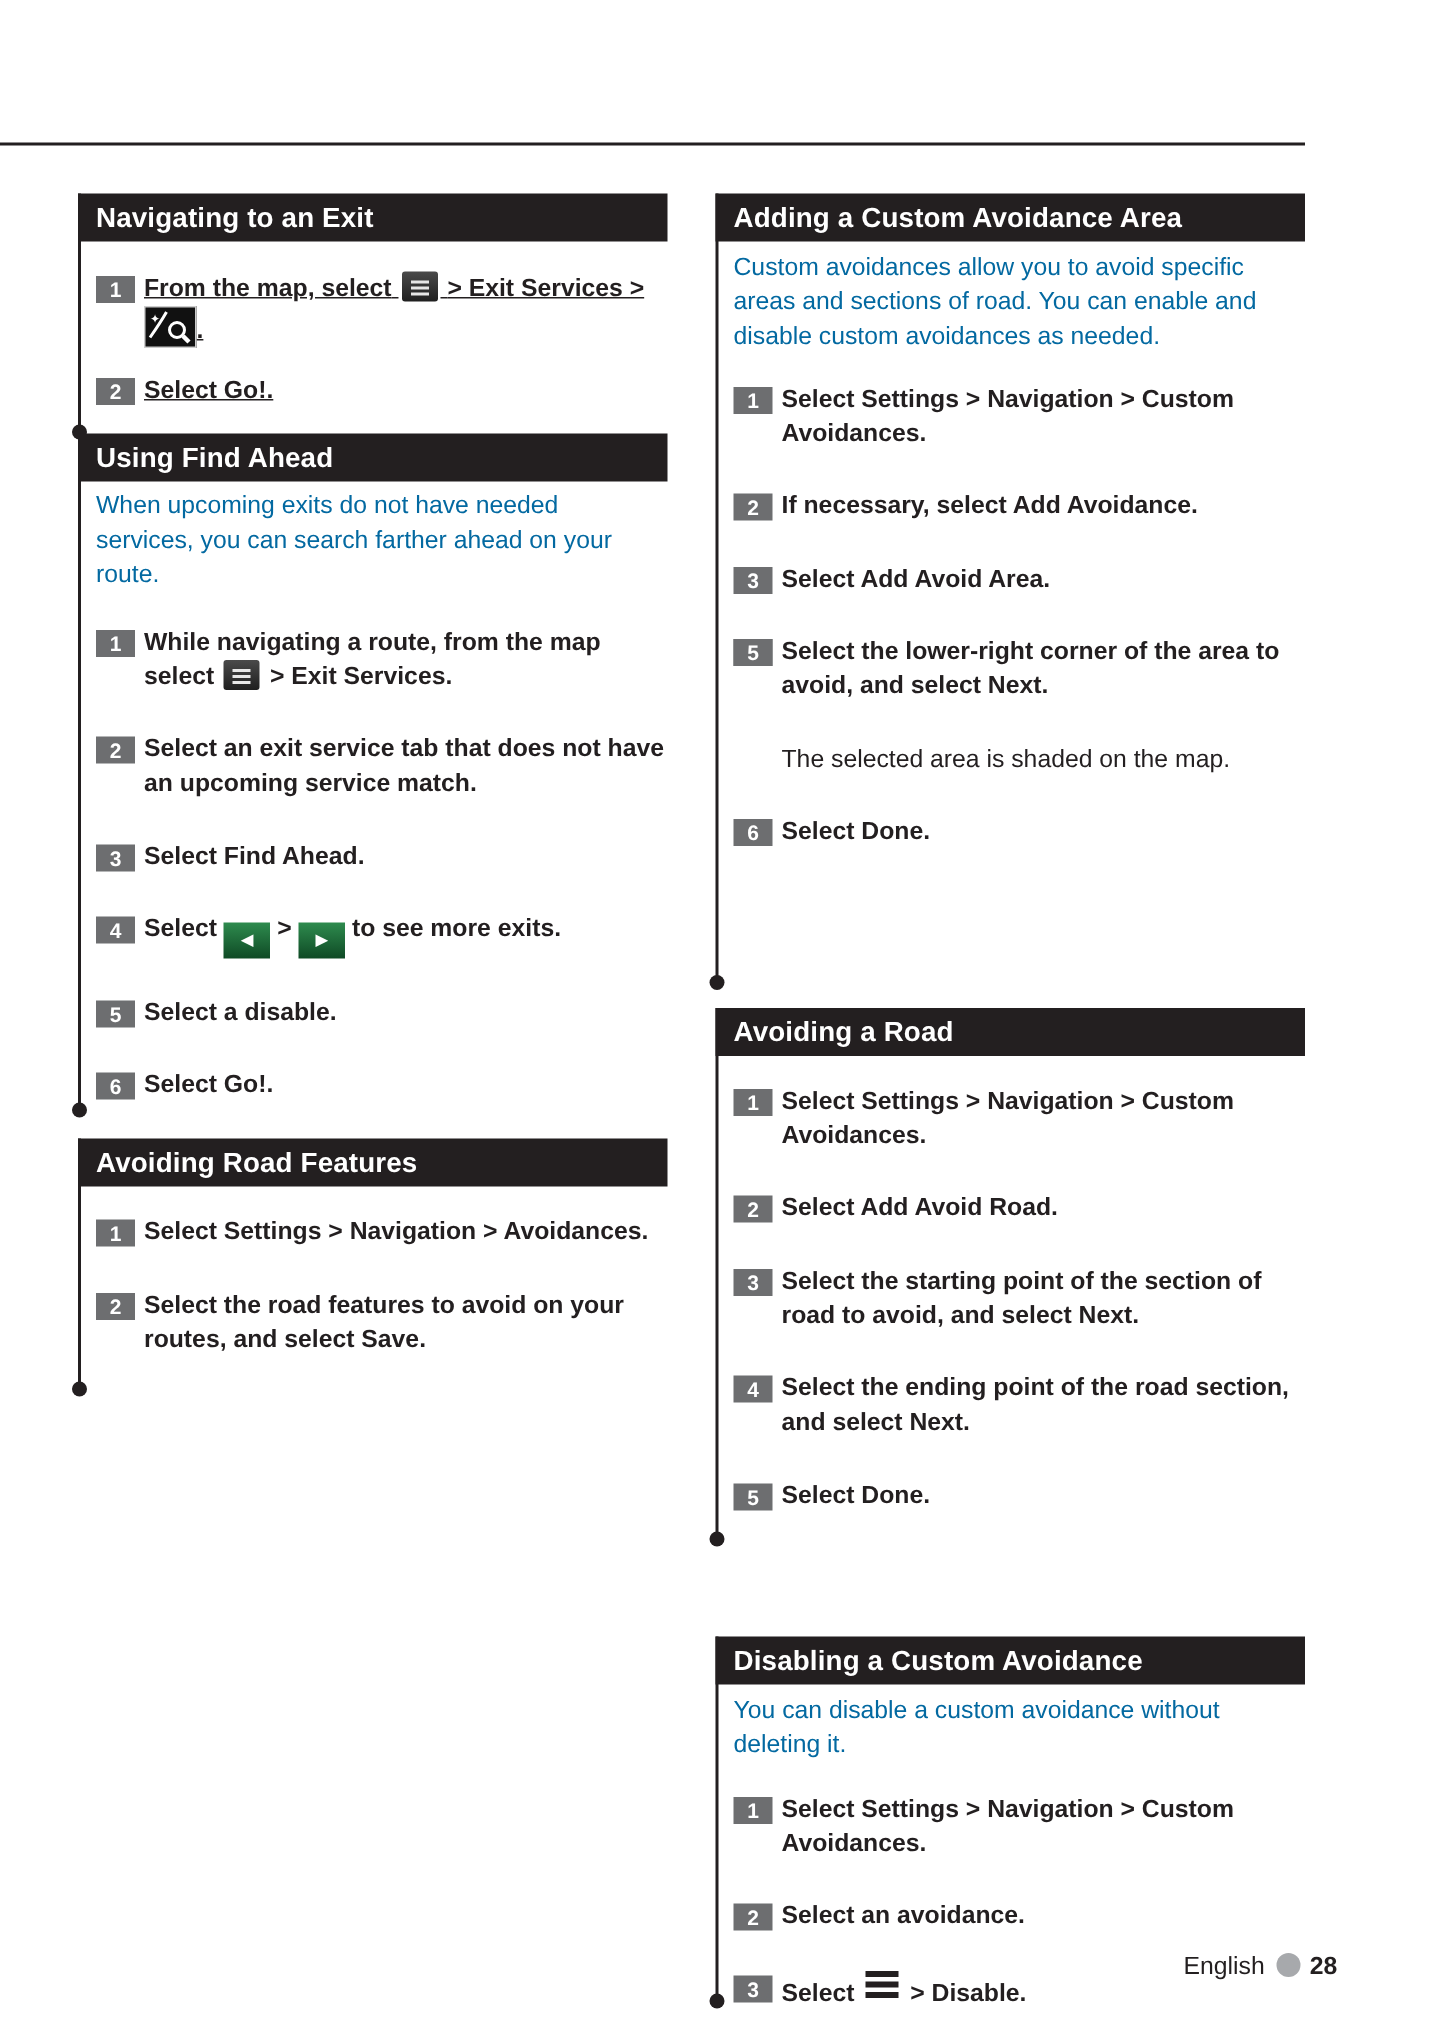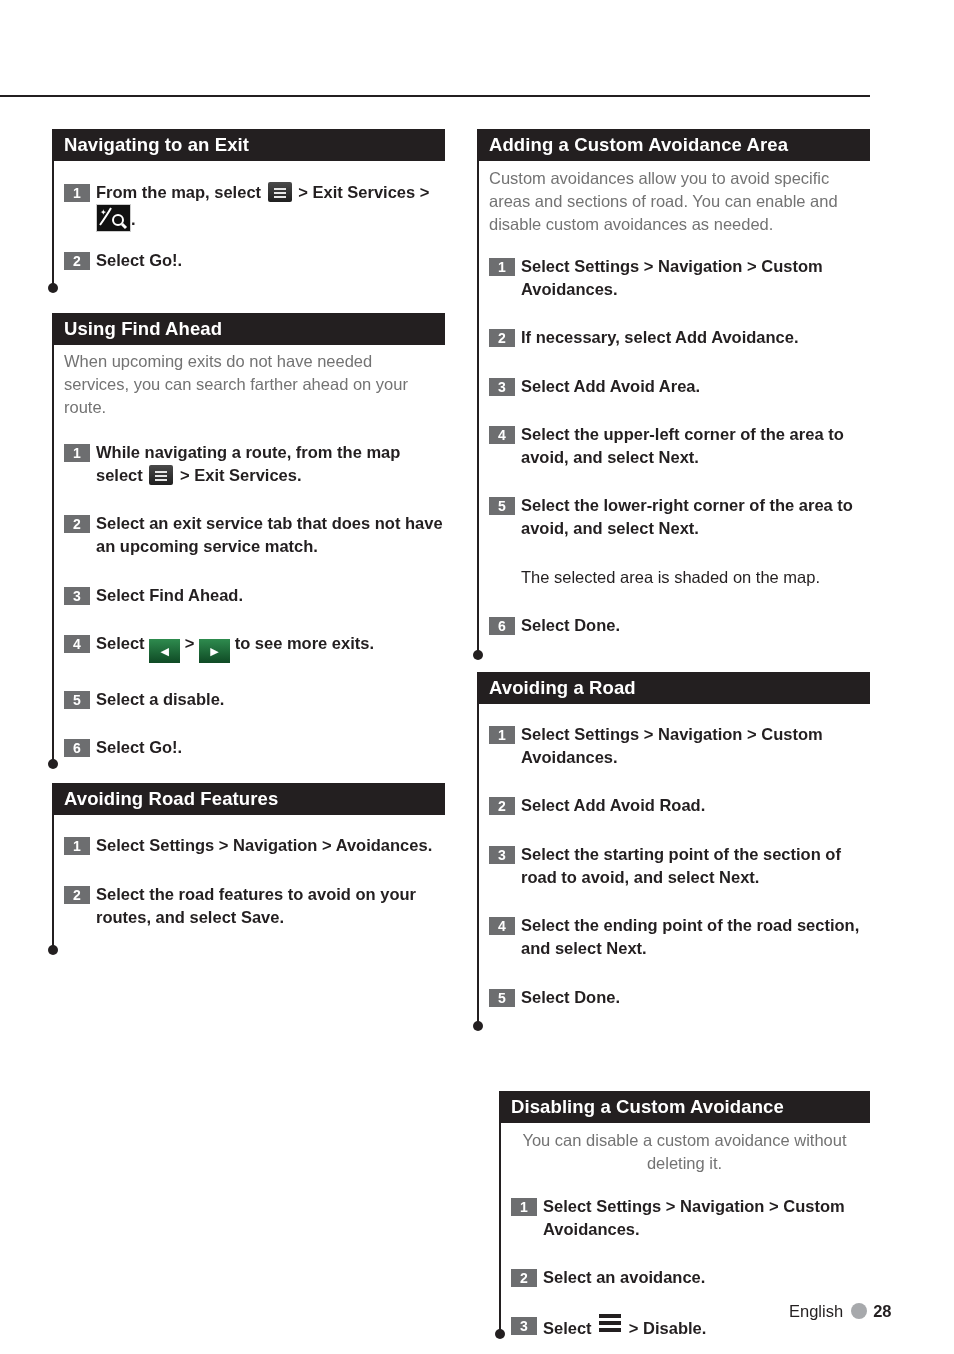--- a/index.html
+++ b/index.html
@@ -7,21 +7,21 @@
          font-family:"Liberation Sans", "DejaVu Sans", sans-serif; color:#231f20; }
   .top-rule { position:absolute; left:0; top:95px; width:870px; height:2px; background:#231f20; }
   .col { position:absolute; width:393px; }
   .col.left { left:52px; top:129px; }
   .col.right { left:477px; top:129px; }
   .section { position:relative; }
   .section .vline { position:absolute; left:0; top:0; width:1.5px; background:#231f20; }
   .section .dot { position:absolute; left:-4px; width:10px; height:10px; border-radius:50%; background:#231f20; }
   .sec-title { background:#231f20; color:#fff; font-weight:bold; font-size:18.5px;
                height:32px; line-height:32px; padding-left:12px; letter-spacing:0.1px; }
-  .intro { font-size:16.5px; line-height:23px; padding:0 12px 0 12px; color:#737373; }
+  .intro { font-size:16.5px; line-height:23px; padding:0 12px 0 12px; color:#0369a1; }
   .step { position:relative; padding-left:44px; font-weight:bold; font-size:16.5px; line-height:23px; }
   .badge { position:absolute; left:12px; top:3px; width:26px; height:18px; background:#6d6e70;
            color:#fff; font-size:14px; line-height:18px; text-align:center; font-weight:bold; }
   .note { padding-left:44px; font-size:16.5px; line-height:23px; }
   .menu-icon { display:inline-block; width:24px; height:20px; background:linear-gradient(#4a4a4a,#1f1f1f);
                border-radius:2px; vertical-align:-4px; position:relative; margin:0 2px; }
   .menu-icon i { position:absolute; left:6px; width:12px; height:2px; background:#e6e6e6; }
   .map-search-icon { display:inline-block; width:33px; height:26px; background:#111; vertical-align:-6px;
                      position:relative; border:1px solid #ccc; }
   .arrow-btn { display:inline-block; width:31px; height:24px; background:linear-gradient(#2e8b4e,#0f4a25);
@@ -33,21 +33,21 @@
                   vertical-align:-2px; margin:0 6px 0 8px; }
   .footer .pg { font-weight:bold; }
 </style>
 </head>
 <body>
 
 <div class="top-rule"></div>
 
 <div class="col left">
 
-  <div class="section" style="height:184px;">
+  <div class="section" style="height:160px;text-decoration:underline;">
     <div class="vline" style="height:159px;"></div>
     <div class="dot" style="top:154px;"></div>
     <div class="sec-title">Navigating to an Exit</div>
     <div class="step" style="margin-top:20px;">
       <span class="badge">1</span>
       <span>From the map, select</span>
       <span class="menu-icon"><i style="top:6px"></i><i style="top:10px"></i><i style="top:14px"></i></span>
       <span>&gt; Exit Services &gt;</span><br>
       <span class="map-search-icon">
         <svg width="33" height="26" viewBox="0 0 33 26">
@@ -130,21 +130,20 @@
     <div class="step" style="margin-top:25px;">
       <span class="badge">2</span>
       <span>If necessary, select Add Avoidance.</span>
     </div>
     <div class="step" style="margin-top:26px;">
       <span class="badge">3</span>
       <span>Select Add Avoid Area.</span>
     </div>
     <div class="step" style="margin-top:25px;">
       <span class="badge">4</span>
-      <span>Select the upper-left corner of the area to avoid, and select Next.</span>
     </div>
     <div class="step" style="margin-top:25px;">
       <span class="badge">5</span>
       <span>Select the lower-right corner of the area to avoid, and select Next.</span>
     </div>
     <div class="note" style="margin-top:26px;">The selected area is shaded on the map.</div>
     <div class="step" style="margin-top:25px;">
       <span class="badge">6</span>
       <span>Select Done.</span>
     </div>
@@ -169,25 +168,25 @@
     <div class="step" style="margin-top:25px;">
       <span class="badge">4</span>
       <span>Select the ending point of the road section, and select Next.</span>
     </div>
     <div class="step" style="margin-top:26px;">
       <span class="badge">5</span>
       <span>Select Done.</span>
     </div>
   </div>
 
-  <div class="section" style="height:260px;margin-left:22px;">
+  <div class="section" style="height:260px;">
     <div class="vline" style="height:243px;"></div>
     <div class="dot" style="top:238px;"></div>
     <div class="sec-title">Disabling a Custom Avoidance</div>
-    <div class="intro" style="padding-top:6px;text-align:center;">You can disable a custom avoidance without deleting it.</div>
+    <div class="intro" style="padding-top:6px;">You can disable a custom avoidance without deleting it.</div>
     <div class="step" style="margin-top:20px;">
       <span class="badge">1</span>
       <span>Select Settings &gt; Navigation &gt; Custom Avoidances.</span>
     </div>
     <div class="step" style="margin-top:25px;">
       <span class="badge">2</span>
       <span>Select an avoidance.</span>
     </div>
     <div class="step" style="margin-top:25px;">
       <span class="badge">3</span>

